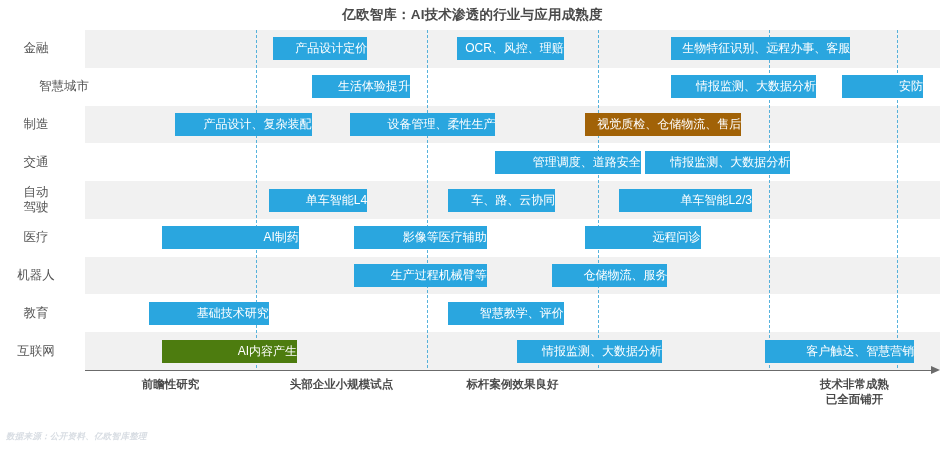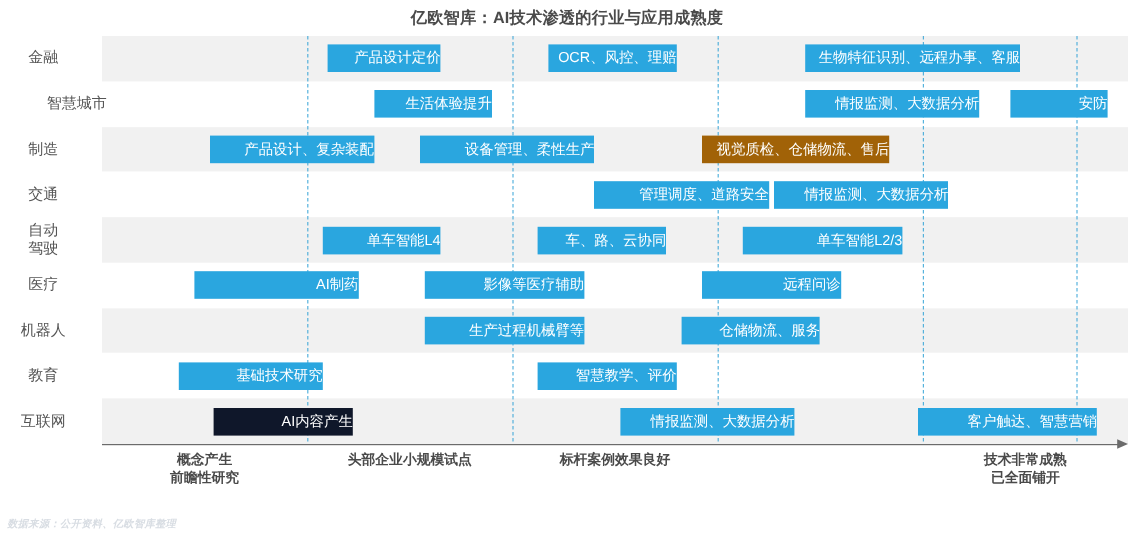--- a/index.html
+++ b/index.html
@@ -174,34 +174,33 @@
       <div class="task-box" style="left: 585.175px; width: 156px; top: 82.9444px; background: #a16207;">视觉质检、仓储物流、售后</div>
       <div class="task-box" style="left: 495.4px; width: 145.35px; top: 120.722px; background: rgb(42, 166, 223);">管理调度、道路安全</div>
       <div class="task-box" style="left: 645.025px; width: 145.35px; top: 120.722px; background: rgb(42, 166, 223);">情报监测、大数据分析</div>
       <div class="task-box" style="left: 268.825px; width: 98.325px; top: 158.5px; background: rgb(42, 166, 223);">单车智能L4</div>
       <div class="task-box" style="left: 448.375px; width: 106.875px; top: 158.5px; background: rgb(42, 166, 223);">车、路、云协同</div>
       <div class="task-box" style="left: 619.375px; width: 132.525px; top: 158.5px; background: rgb(42, 166, 223);">单车智能L2/3</div>
       <div class="task-box" style="left: 161.95px; width: 136.8px; top: 196.278px; background: rgb(42, 166, 223);">AI制药</div>
       <div class="task-box" style="left: 354.325px; width: 132.525px; top: 196.278px; background: rgb(42, 166, 223);">影像等医疗辅助</div>
       <div class="task-box" style="left: 585.175px; width: 115.425px; top: 196.278px; background: rgb(42, 166, 223);">远程问诊</div>
       <div class="task-box" style="left: 354.325px; width: 132.525px; top: 234.056px; background: rgb(42, 166, 223);">生产过程机械臂等</div>
-      <div class="task-box" style="left: 568px; width: 115.425px; top: 234.056px; background: rgb(42, 166, 223);">仓储物流、服务</div>
+      <div class="task-box" style="left: 552px; width: 115.425px; top: 234.056px; background: rgb(42, 166, 223);">仓储物流、服务</div>
       <div class="task-box" style="left: 149.125px; width: 119.7px; top: 271.833px; background: rgb(42, 166, 223);">基础技术研究</div>
       <div class="task-box" style="left: 448.375px; width: 115.425px; top: 271.833px; background: rgb(42, 166, 223);">智慧教学、评价</div>
-      <div class="task-box" style="left: 178px; width: 116px; top: 309.611px; background: #0f172a;">AI内容产生</div>
+      <div class="task-box" style="left: 162px; width: 135px; top: 309.611px; background: #4d7c0f;">AI内容产生</div>
       <div class="task-box" style="left: 516.775px; width: 145.35px; top: 309.611px; background: rgb(42, 166, 223);">情报监测、大数据分析</div>
       <div class="task-box" style="left: 764.725px; width: 149.625px; top: 309.611px; background: rgb(42, 166, 223);">客户触达、智慧营销</div>
     </div>
 </div>
 
 <div id="axis-line"></div>
 <div id="axis-arrow"></div>
 <div id="stage-labels">
     <div class="stage-label" style="left: 90.5px; width: 160px;">
-      <div>概念产生</div>
       <div>前瞻性研究</div>
     </div>
     <div class="stage-label" style="left: 261.5px; width: 160px;">
       <div>头部企业小规模试点</div>
     </div>
     <div class="stage-label" style="left: 432.5px; width: 160px;">
       <div>标杆案例效果良好</div>
     </div>
     <div class="stage-label" style="left: 603.5px; width: 160px;">
     </div>

